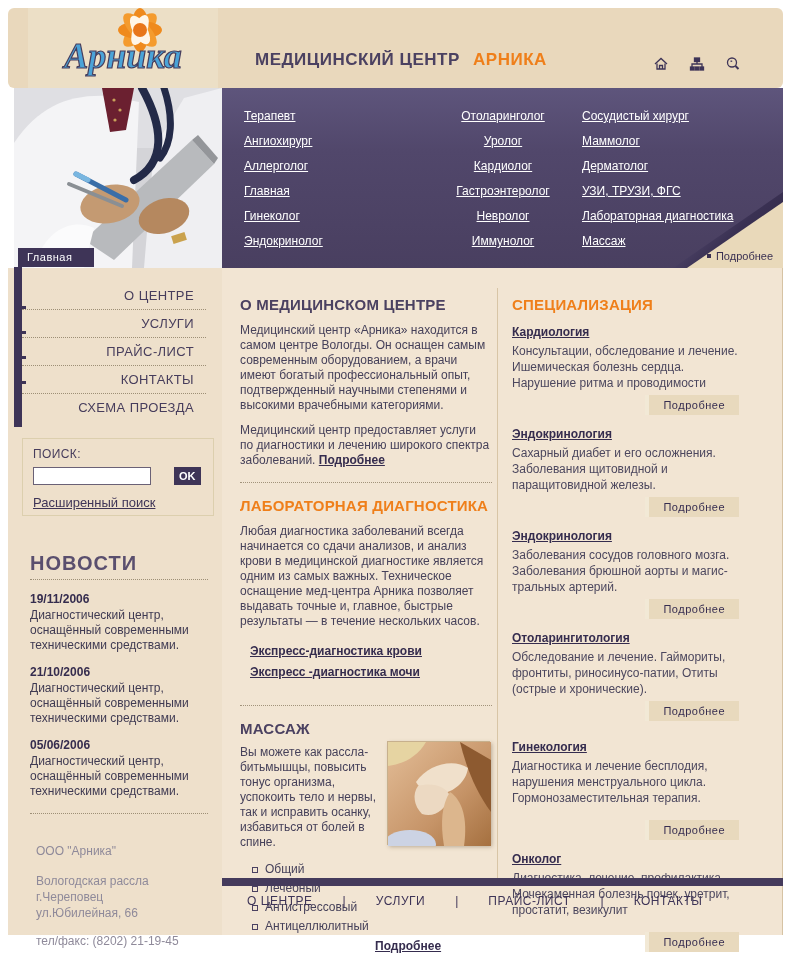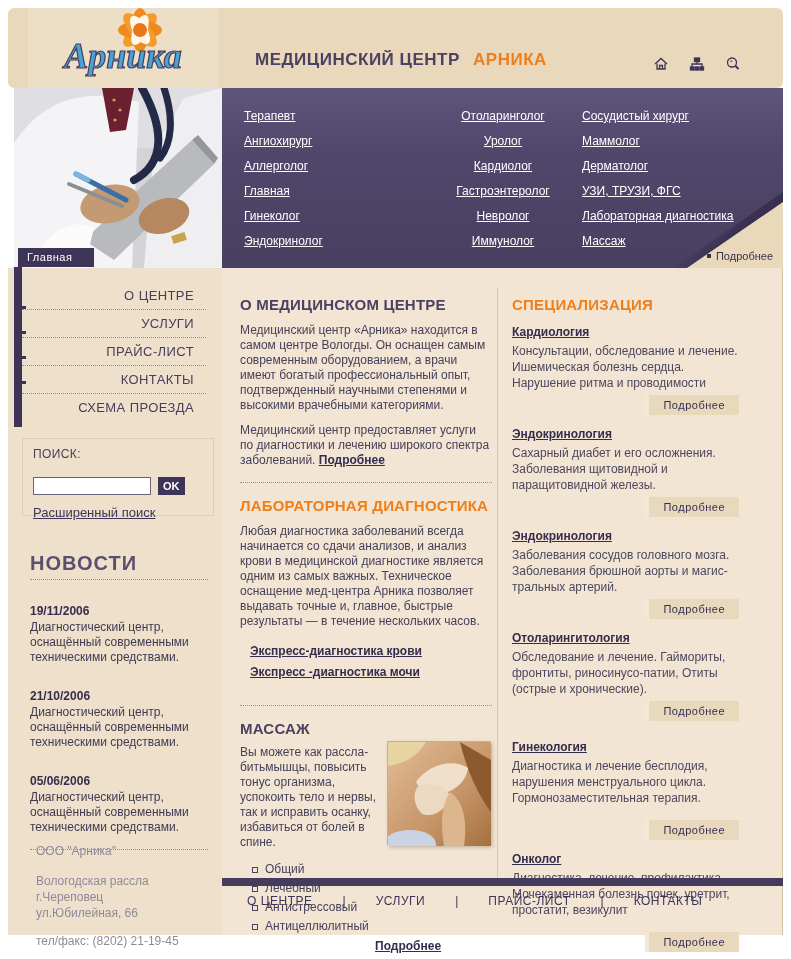--- a/index.html
+++ b/index.html
@@ -53,32 +53,32 @@
   
   #side-menu { position:absolute; left:22px; top:282px; width:184px; z-index:5; }
   .side-item { text-align:right; font-size:13px; color:#473d5c; letter-spacing:0.4px;
                padding:6px 12px 6px 0; border-bottom:1px dotted #9d8f76; cursor:pointer; }
   .side-item:last-child { border-bottom:none; }
 
   
   #search-box { position:absolute; left:22px; top:438px; width:192px; height:78px;
                 border:1px solid #dccfae; padding:8px 0 0 10px; z-index:5; }
   .search-label { font-size:12px; color:#473d5c; letter-spacing:0.4px; }
-  .search-row { margin-top:16px; display:flex; align-items:center; gap:7px; }
+  .search-row { margin-top:6px; display:flex; align-items:center; gap:23px; }
   .search-input { width:118px; height:18px; border:1px solid #6a6176; background:#fff; font-size:12px; padding:0 3px; }
   .ok-btn { background:#3e3457; color:#fff; font-size:11px; font-weight:bold; border:none;
             padding:2px 5px; height:18px; cursor:pointer; }
   .adv-link { display:inline-block; margin-top:10px; font-size:13px; color:#3e3457;
               text-decoration:underline; cursor:pointer; }
 
   
   #news { position:absolute; left:30px; top:552px; width:178px; z-index:5; }
   .news-title { font-size:20px; font-weight:bold; color:#5a4f6e; letter-spacing:1px;
                 padding-bottom:4px; border-bottom:1px dotted #9d8f76; }
-  .news-item { margin-top:24px; }
+  .news-item { margin-top:12px; }
   .news-date { font-size:12px; font-weight:bold; color:#352c4e; }
   .news-text { font-size:12px; color:#3f3a52; line-height:15px; margin-top:2px; }
   .news-end { margin-top:14px; border-bottom:1px dotted #9d8f76; }
 
   
   #address { position:absolute; left:36px; top:843px; width:180px; font-size:12px; color:#8f8a9a;
              line-height:16px; z-index:5; }
   .addr-company { margin-bottom:14px; }
   .addr-phone { margin-top:12px; }
 

